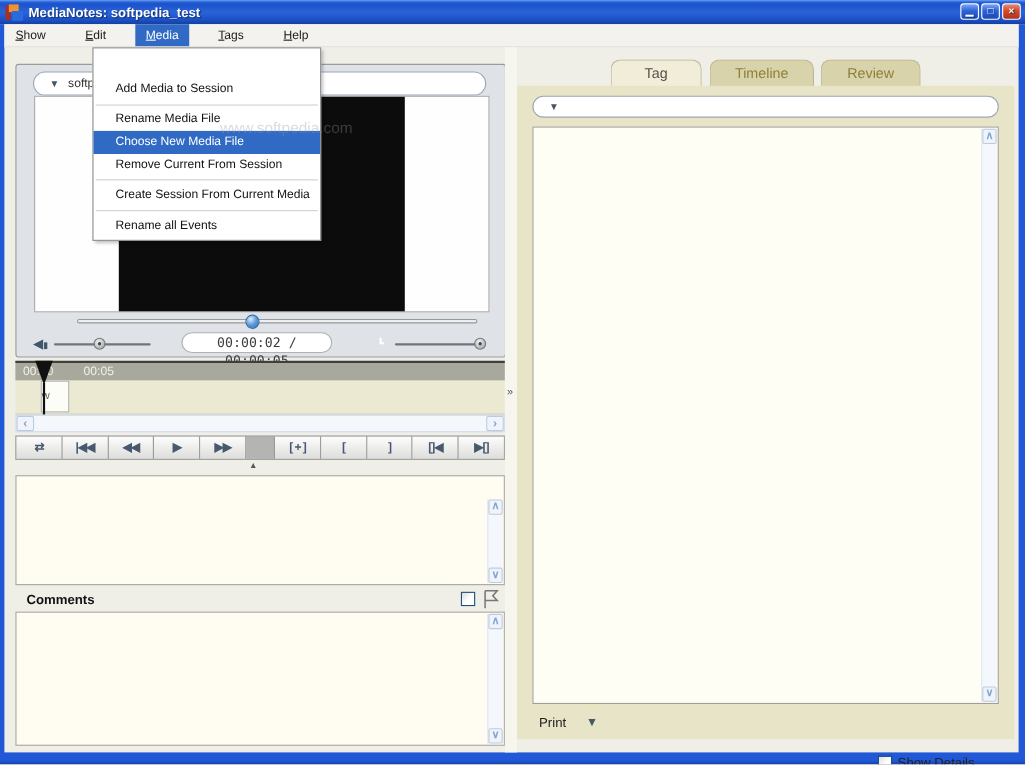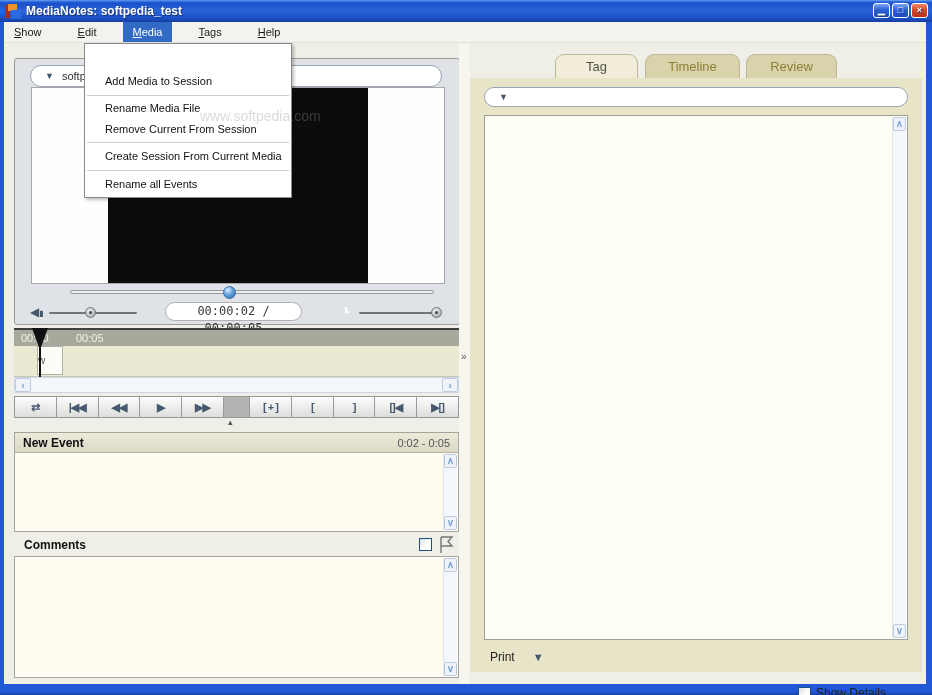--- a/index.html
+++ b/index.html
@@ -143,20 +143,21 @@
     <span class="menu-item">Edit</span>
     <span class="menu-item selected">Media</span>
     <span class="menu-item">Tags</span>
     <span class="menu-item">Help</span>
   </div>
 
   <div class="abs dropdown">
     <div class="dd-item" style="height:23px;line-height:23px;margin-top:24px;">Add Media to Session</div>
     <div class="dd-sep"></div>
     <div class="dd-item">Rename Media File</div>
+    <div class="dd-item hl">Choose New Media File</div>
     <div class="dd-item">Remove Current From Session</div>
     <div class="dd-sep"></div>
     <div class="dd-item" style="height:23px;line-height:23px;">Create Session From Current Media</div>
     <div class="dd-sep"></div>
     <div class="dd-item" style="height:22px;line-height:22px;">Rename all Events</div>
   </div>
 
   <div class="abs watermark wm2">www.softpedia.com</div>
 
   <div class="abs player">
@@ -205,24 +206,20 @@
     <span class="tgap"></span>
     <span class="tbtn">[ + ]</span>
     <span class="tbtn">[</span>
     <span class="tbtn">]</span>
     <span class="tbtn">[]◀</span>
     <span class="tbtn">▶[]</span>
   </div>
   <span class="abs caret">▴</span>
 
   <div class="abs ne">
-    <div class="ne-head">
-      <span class="ne-title">New Event</span>
-      <span class="ne-range">0:02 - 0:05</span>
-    </div>
     <div style="position:relative;height:78px;"></div>
     <div class="vscroll" style="top:21px;">
       <span class="varrow">∧</span>
       <span class="varrow">∨</span>
     </div>
   </div>
 
   <span class="abs cm-label">Comments</span>
   <span class="abs checkbox" style="left:419px;top:538px;"></span>
   <svg class="abs flag-icon" width="21" height="19" viewBox="0 0 21 19">

